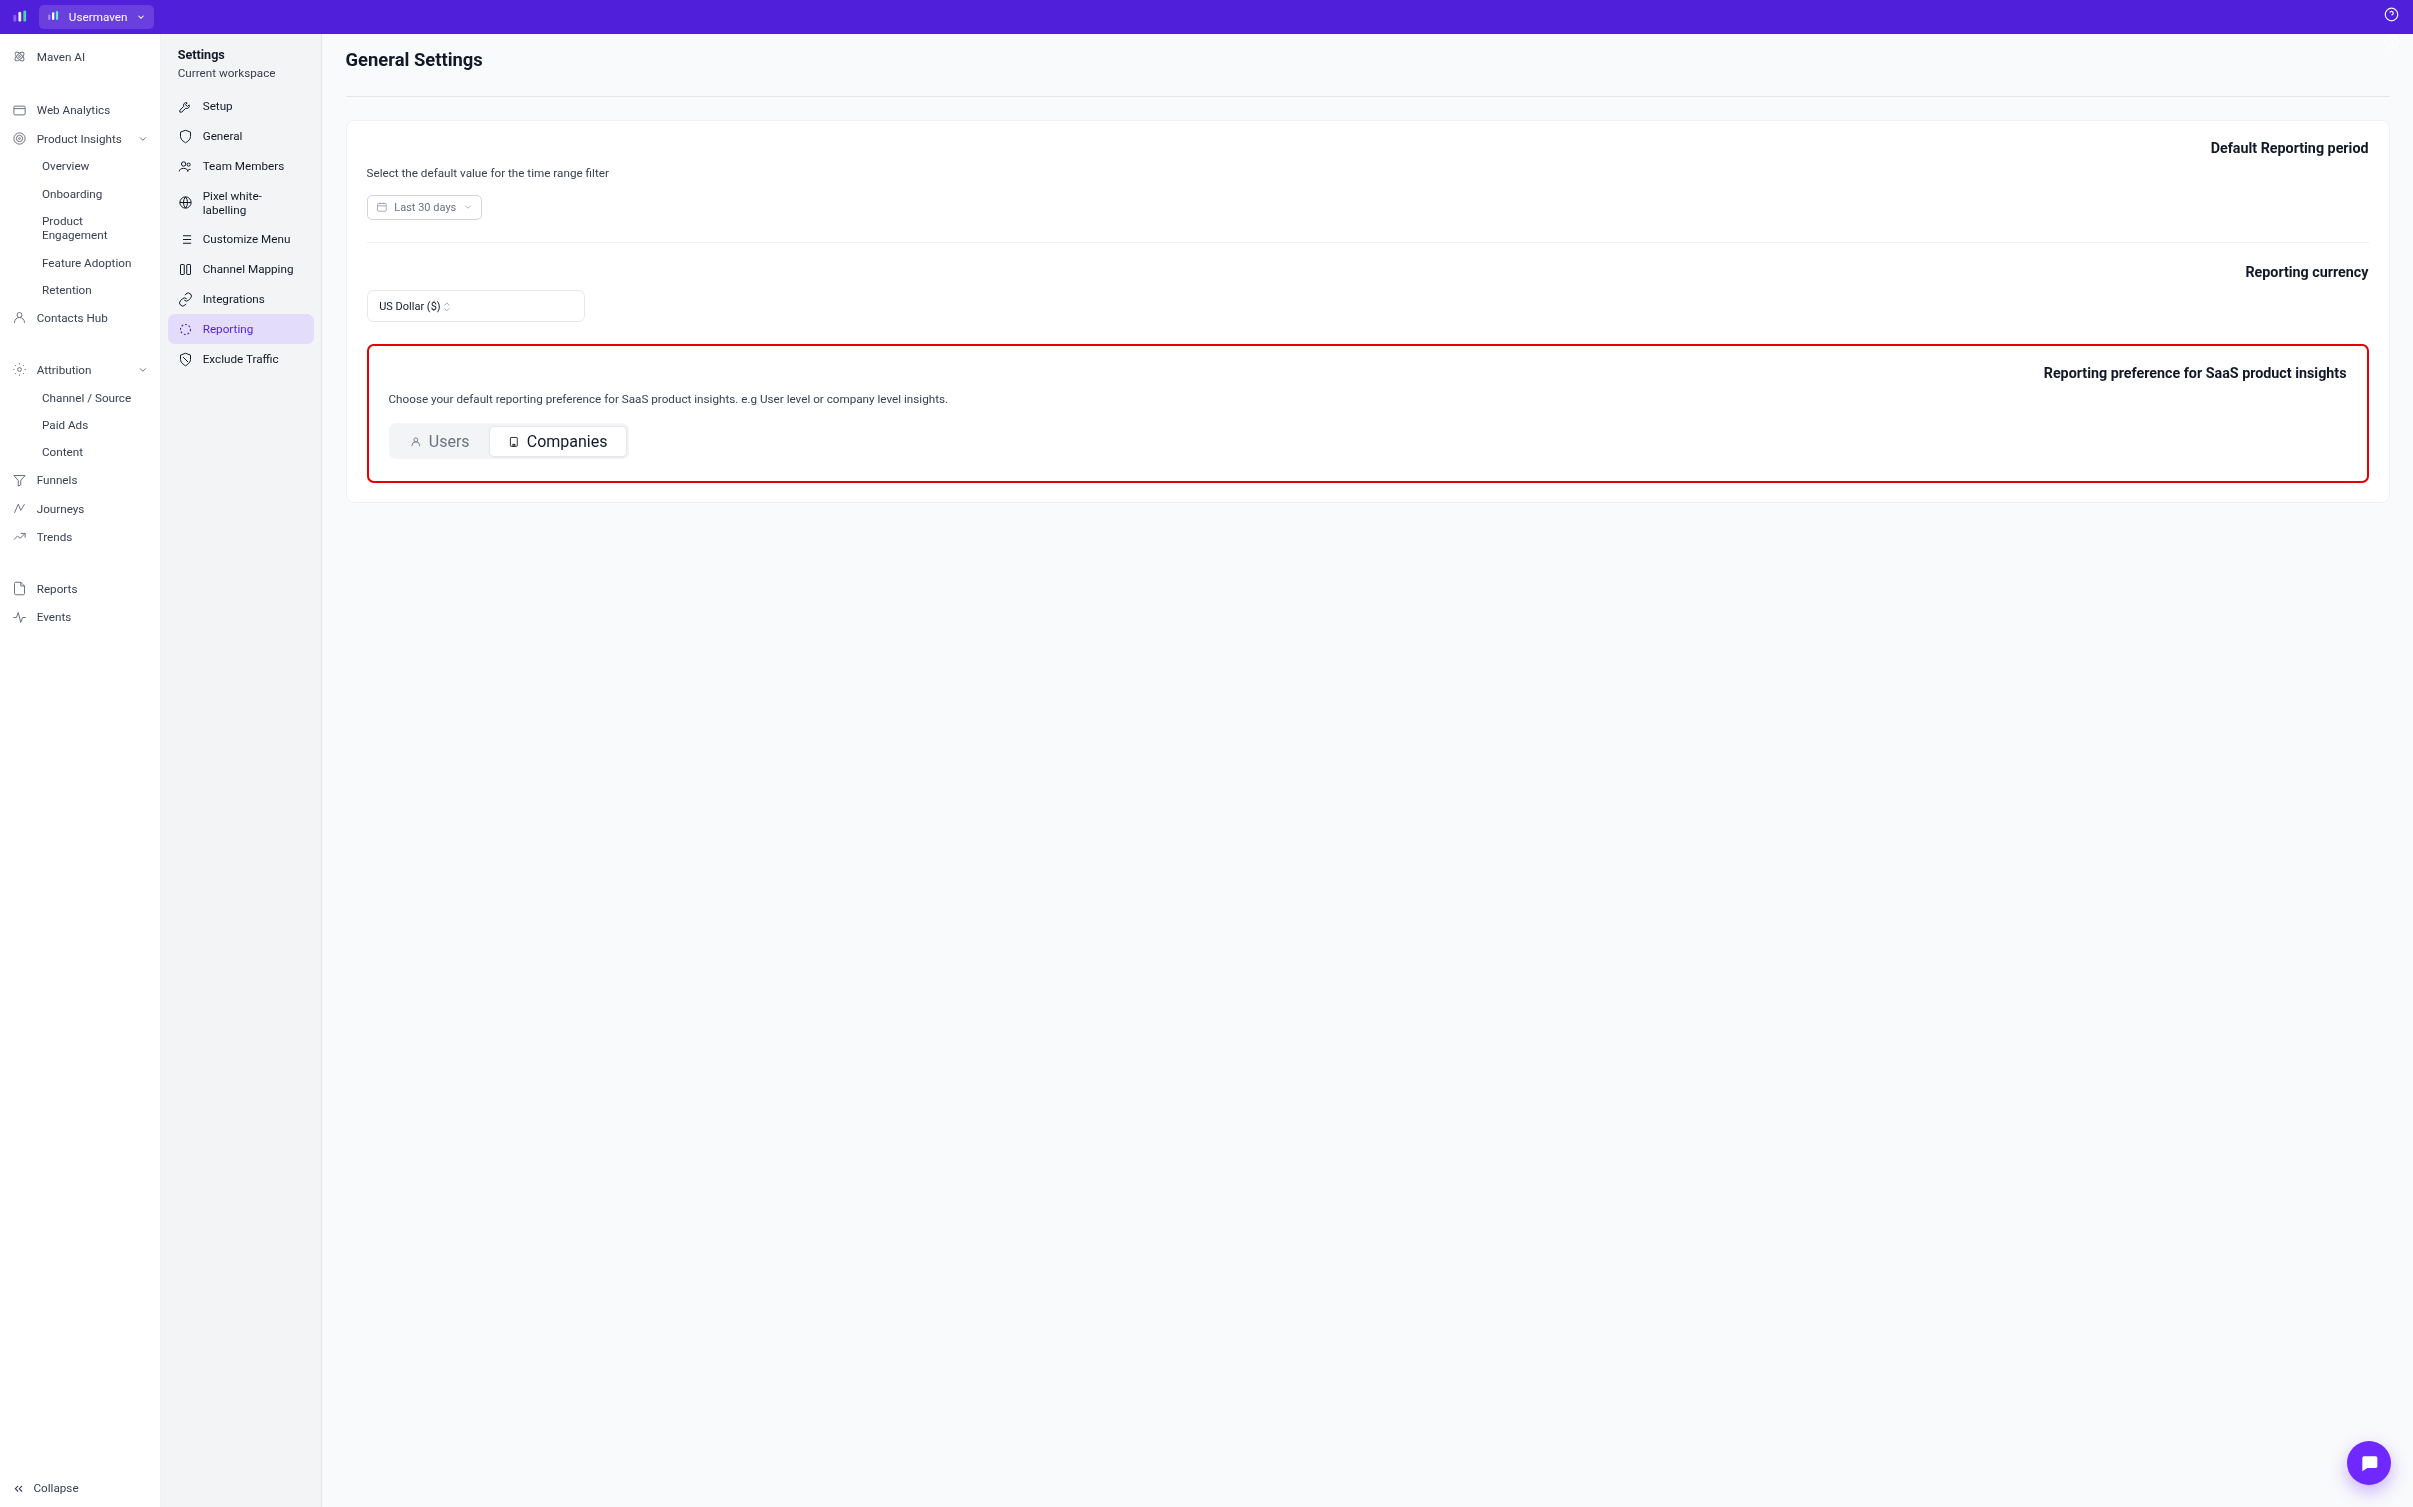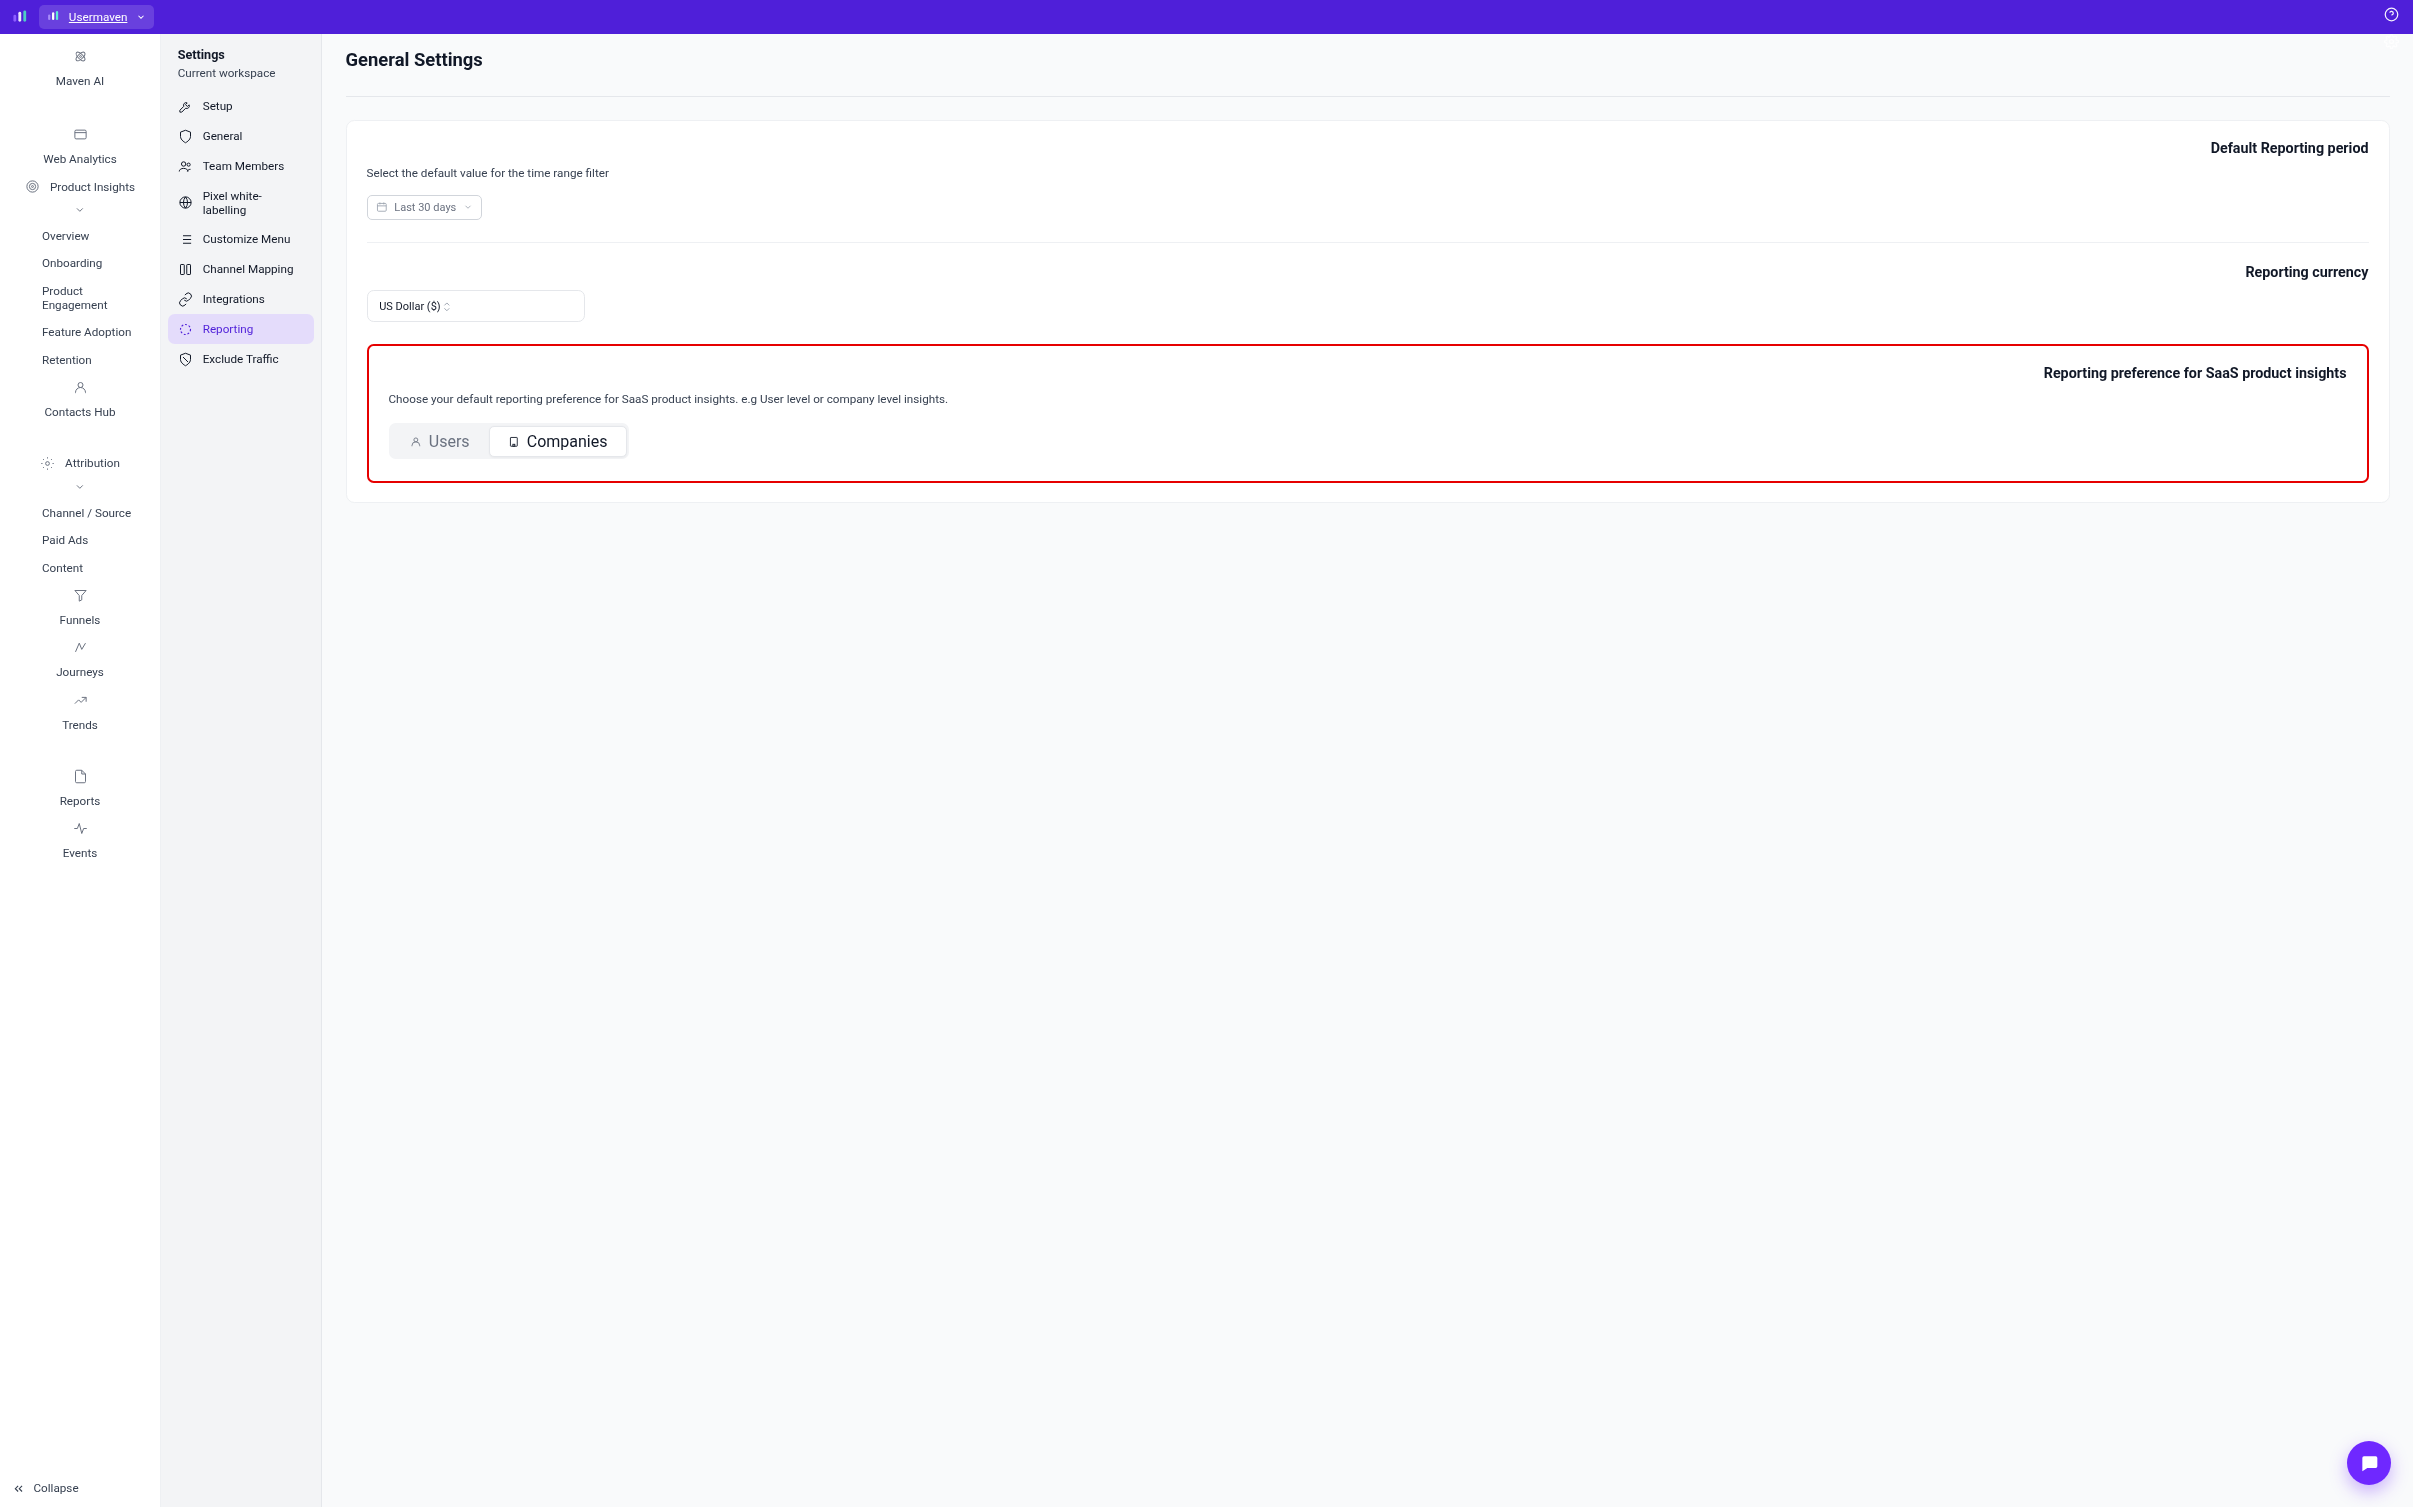--- a/index.html
+++ b/index.html
@@ -1,32 +1,32 @@
 <!DOCTYPE html>
 <html style="font-size:13.4px"><head>
 <meta charset="utf-8">
 <style>
 * { margin: 0; padding: 0; box-sizing: border-box; }
 body { font-family: -apple-system, BlinkMacSystemFont, "Segoe UI", Roboto, Helvetica, Arial, sans-serif; font-size: 11.7px; color: #111827; background: #f9fafb; }
 
 
 .topbar { height: 34px; background: #4f1fd9; display: flex; align-items: center; padding: 0 11.7px; color: #fff; }
 .topbar .logo { display: flex; align-items: center; gap: 3.4px; margin-right: 10px;}
-.topbar .ws { display: flex; align-items: center; gap: 8.4px; background: rgba(255,255,255,0.15); border-radius: 5px; padding: 3.4px 8.4px; height: 23.5px; cursor: pointer; text-decoration: underline;}
+.topbar .ws { display: flex; align-items: center; gap: 8.4px; background: rgba(255,255,255,0.15); border-radius: 5px; padding: 3.4px 8.4px; height: 23.5px; cursor: pointer;}
 .topbar .ws .mini-logo { display:flex; align-items:center; gap:2.5px;}
 .topbar .spacer { flex: 1; }
 .topbar .icons { display: flex; align-items: center; gap: 11.7px; flex-direction: column; }
 .topbar .icon-btn { width: 15px; height: 15px; display:flex; align-items:center; justify-content:center; cursor:pointer; opacity:0.95;}
 .topbar .avatar { width: 20px; height: 20px; border-radius: 50%; background: rgba(255,255,255,0.2); display:flex; align-items:center; justify-content:center; font-size:8.4px; font-weight:600;}
 
 .layout { display: flex; height: calc(100vh - 34px); }
 
 
 .sidebar1 { width: 161px; background: #fff; border-right: 0.8px solid #eef0f3; display:flex; flex-direction:column; padding-top: 8.4px;}
-.s1-item { display:flex; align-items:center; gap: 10px; padding: 6.7px 11.7px; cursor:pointer; color:#374151; font-size: 11.7px; flex-direction: column;}
+.s1-item { display:flex; align-items:center; gap: 10px; padding: 6.7px 11.7px; cursor:pointer; color:#374151; font-size: 11.7px;}
 .s1-item.has-children { justify-content: space-between; }
 .s1-item .lead { display:flex; align-items:center; gap:10px; }
 .s1-item .icon { width:15px; height:15px; display:flex; align-items:center; justify-content:center; color:#6b7280;}
 .s1-sub { padding-left: 37px; }
 .s1-sub .s1-subitem { padding: 6.7px 11.7px 6.7px 5px; font-size:11.7px; color:#374151; cursor:pointer;}
 .s1-group { margin-bottom: 1.7px;}
 .sidebar1 .bottom { margin-top:auto; padding: 8.4px 11.7px 11.7px; }
 .collapse-btn { display:flex; align-items:center; gap:8.4px; color:#374151; cursor:pointer; font-size:11.7px;}
 
 

